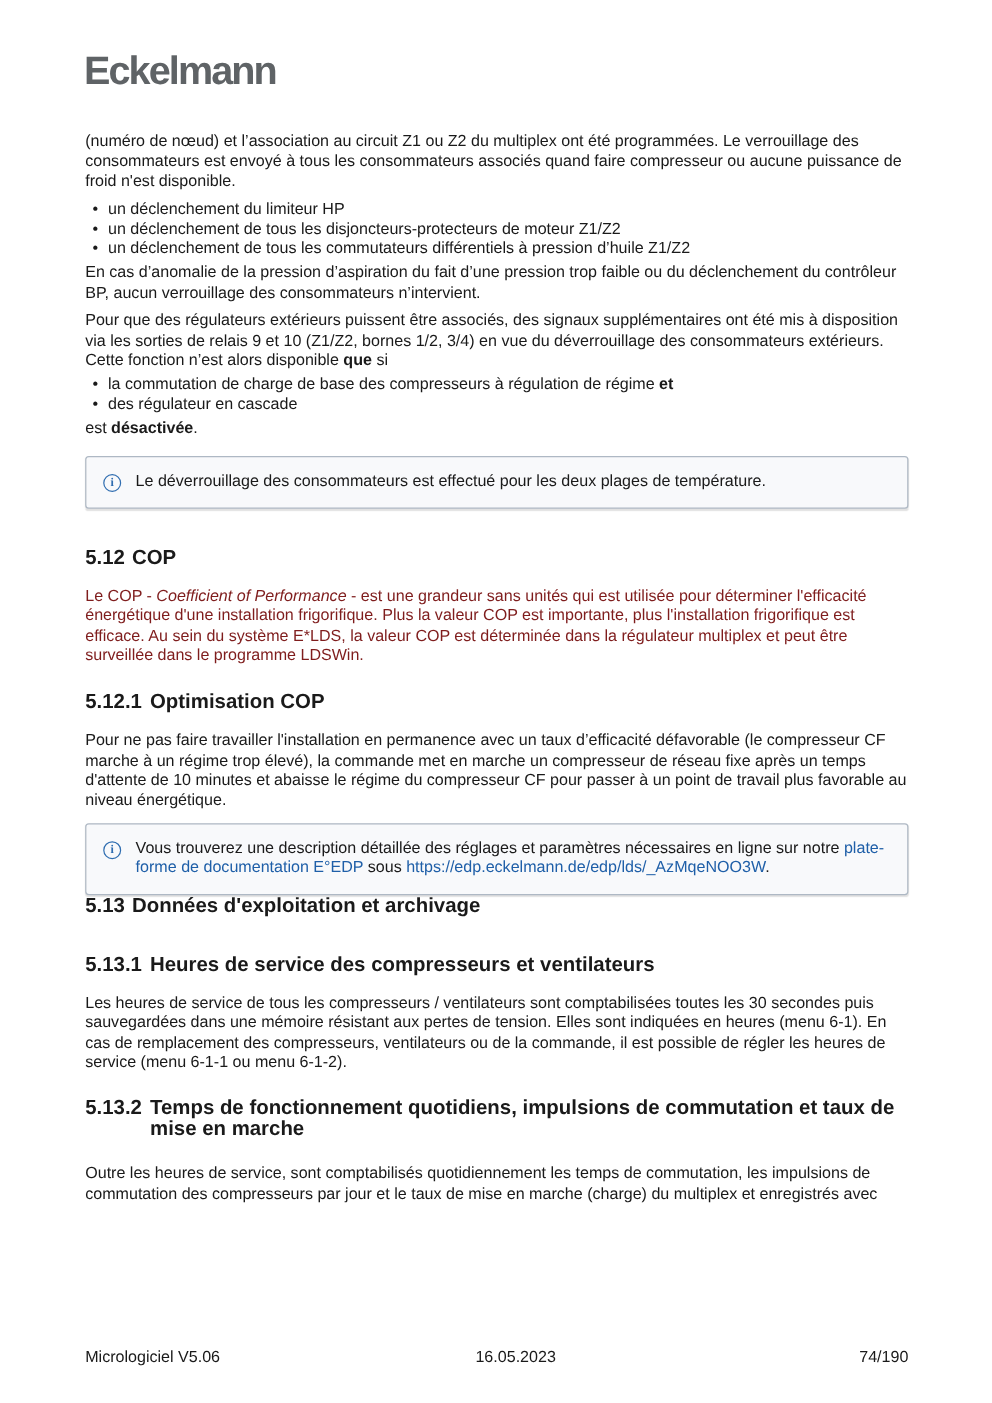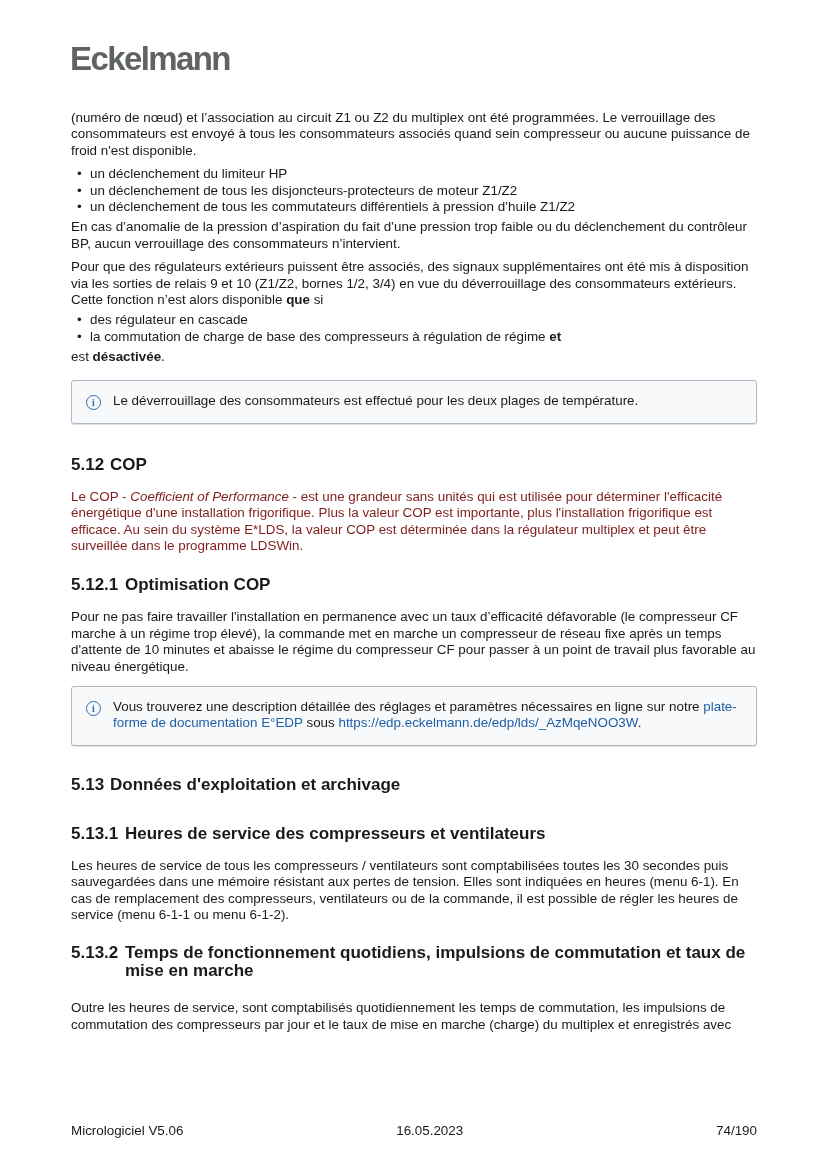--- a/index.html
+++ b/index.html
@@ -45,51 +45,51 @@
       position: absolute; top: 1123px; left: 71px; width: 686px;
       font-size: 13.4px; display: flex; justify-content: space-between;
     }
   </style>
 </head>
 <body>
 
 <div class="logo">Eckelmann</div>
 
 <div class="content">
-  <p>(numéro de nœud) et l’association au circuit Z1 ou Z2 du multiplex ont été programmées. Le verrouillage des consommateurs est envoyé à tous les consommateurs associés quand sein compresseur ou aucune puissance de froid n'est disponible.</p>
+  <p>(numéro de nœud) et l’association au circuit Z1 ou Z2 du multiplex ont été programmées. Le verrouillage des consommateurs est envoyé à tous les consommateurs associés quand faire compresseur ou aucune puissance de froid n'est disponible.</p>
   <ul class="bul">
     <li>un déclenchement du limiteur HP</li>
     <li>un déclenchement de tous les disjoncteurs-protecteurs de moteur Z1/Z2</li>
     <li>un déclenchement de tous les commutateurs différentiels à pression d’huile Z1/Z2</li>
   </ul>
   <p>En cas d’anomalie de la pression d’aspiration du fait d’une pression trop faible ou du déclenchement du contrôleur BP, aucun verrouillage des consommateurs n’intervient.</p>
   <p style="margin-bottom:4px"><span>Pour que des régulateurs extérieurs puissent être associés, des signaux supplémentaires ont été mis à disposition via les sorties de relais 9 et 10 (Z1/Z2, bornes 1/2, 3/4) en vue du déverrouillage des consommateurs extérieurs. Cette fonction n’est alors disponible </span><b>que</b><span> si</span></p>
   <ul class="bul">
+    <li><span>la commutation de charge de base des compresseurs à régulation de régime </span><b>et</b></li>
     <li>des régulateur en cascade</li>
-    <li><span>la commutation de charge de base des compresseurs à régulation de régime </span><b>et</b></li>
   </ul>
   <p style="margin-bottom:14px"><span>est </span><b>désactivée</b><span>.</span></p>
 
   <div class="note">
     <span class="ico">i</span>
     <span class="txt">Le déverrouillage des consommateurs est effectué pour les deux plages de température.</span>
   </div>
 
   <h2 style="margin-top:32px"><span class="h-num" style="width:39px">5.12</span><span>COP</span></h2>
   <p class="gray" style="margin-top:15px"><span>Le COP - </span><i>Coefficient of Performance</i><span> - est une grandeur sans unités qui est utilisée pour déterminer l'efficacité énergétique d'une installation frigorifique. Plus la valeur COP est importante, plus l'installation frigorifique est efficace. Au sein du système E*LDS, la valeur COP est déterminée dans la régulateur multiplex et peut être surveillée dans le programme LDSWin.</span></p>
 
   <h2 style="margin-top:22px"><span class="h-num" style="width:54px">5.12.1</span><span>Optimisation COP</span></h2>
   <p style="margin-top:15px; margin-bottom:11px">Pour ne pas faire travailler l'installation en permanence avec un taux d’efficacité défavorable (le compresseur CF marche à un régime trop élevé), la commande met en marche un compresseur de réseau fixe après un temps d'attente de 10 minutes et abaisse le régime du compresseur CF pour passer à un point de travail plus favorable au niveau énergétique.</p>
 
   <div class="note">
     <span class="ico">i</span>
     <span class="txt"><span>Vous trouverez une description détaillée des réglages et paramètres nécessaires en ligne sur notre </span><a class="lnk">plate-forme de documentation E°EDP</a><span> sous </span><a class="lnk">https://edp.eckelmann.de/edp/lds/_AzMqeNOO3W</a><span>.</span></span>
   </div>
 
-  <h2 style="margin-top:30px"><span class="h-num" style="width:39px">5.13</span><span>Données d'exploitation et archivage</span></h2>
+  <h2 style=""><span class="h-num" style="width:39px">5.13</span><span>Données d'exploitation et archivage</span></h2>
 
   <h2 style="margin-top:31px"><span class="h-num" style="width:54px">5.13.1</span><span>Heures de service des compresseurs et ventilateurs</span></h2>
   <p style="margin-top:15px">Les heures de service de tous les compresseurs / ventilateurs sont comptabilisées toutes les 30 secondes puis sauvegardées dans une mémoire résistant aux pertes de tension. Elles sont indiquées en heures (menu 6-1). En cas de remplacement des compresseurs, ventilateurs ou de la commande, il est possible de régler les heures de service (menu 6-1-1 ou menu 6-1-2).</p>
 
   <h2 class="hang" style="margin-top:21px">
       <span class="h-num">5.13.2</span>
       <span>Temps de fonctionnement quotidiens, impulsions de commutation et taux de mise en marche</span>
     </h2>
   <p style="margin-top:20px">Outre les heures de service, sont comptabilisés quotidiennement les temps de commutation, les impulsions de commutation des compresseurs par jour et le taux de mise en marche (charge) du multiplex et enregistrés avec</p>
 </div>

